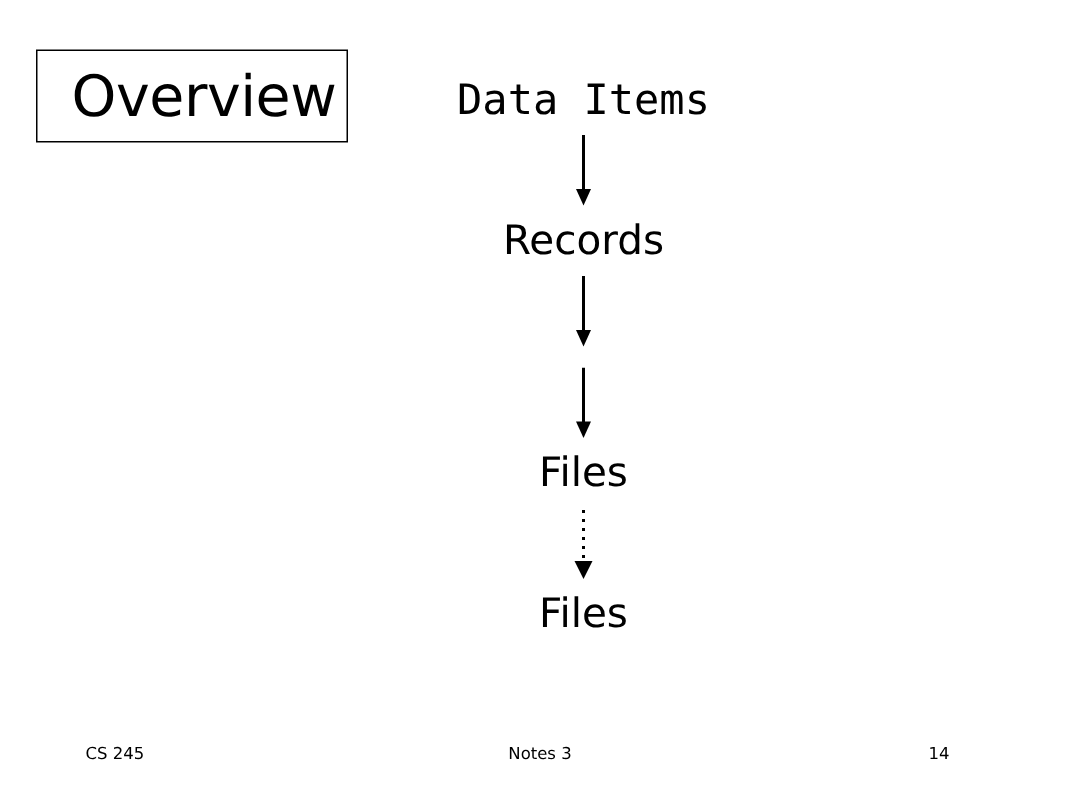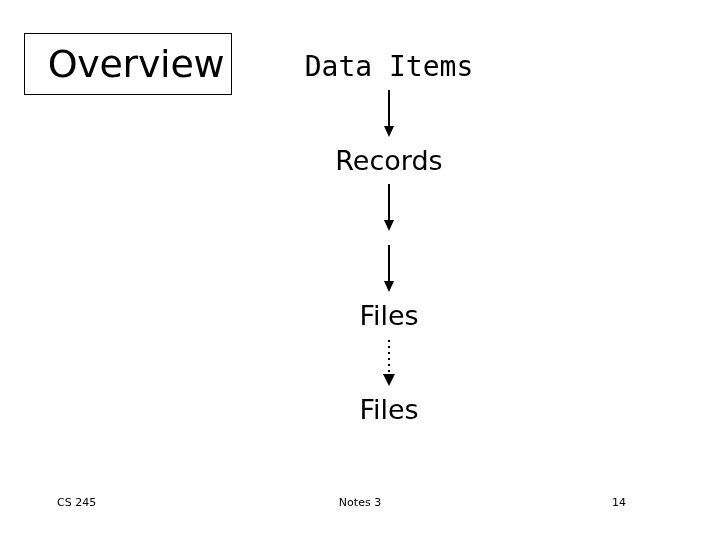--- a/index.html
+++ b/index.html
@@ -90,21 +90,21 @@
     color: #000000;
   }
   .footer-cell {
     position: absolute;
     top: 0;
     line-height: 16px;
     white-space: nowrap;
   }
   #footer-left   { left: 57px;  text-align: left; }
   #footer-center { left: 310px; width: 100px; text-align: center; }
-  #footer-right  { left: 589px; width: 60px;  text-align: center; }
+  #footer-right  { left: 619px; width: 60px;  }
 </style>
 </head>
 <body>
 
 <div id="slide">
 
   <div id="title-box">
     <span id="title-text">Overview</span>
   </div>
 

